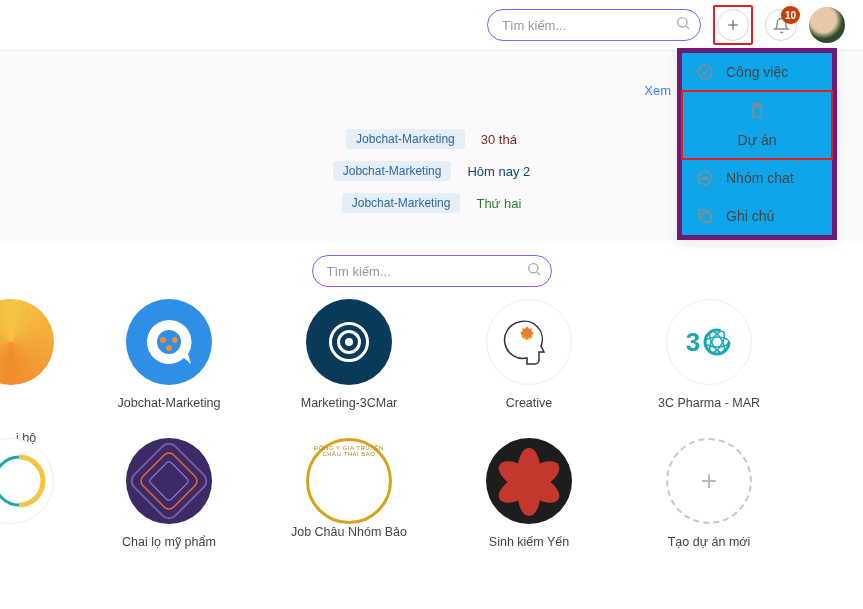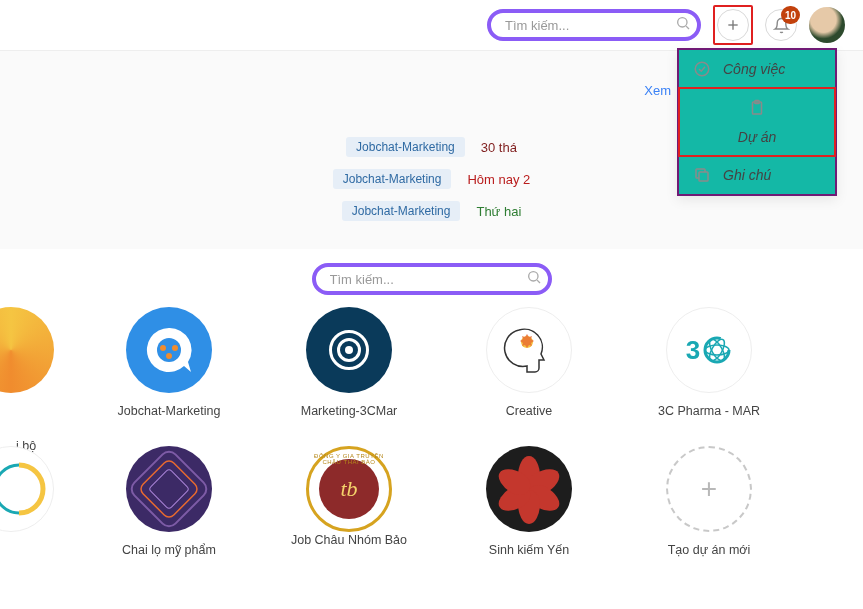--- a/index.html
+++ b/index.html
@@ -1,43 +1,43 @@
 <!DOCTYPE html>
 <html><head>
 <meta charset="utf-8">
 <style>
   * { box-sizing: border-box; margin: 0; padding: 0; font-family: -apple-system, BlinkMacSystemFont, "Segoe UI", Arial, sans-serif; }
   body { width: 863px; height: 609px; overflow: hidden; background: #fff; position: relative; color: #333; }
 
   
   .header { height: 50px; display: flex; align-items: center; justify-content: flex-end; padding: 6px 18px 6px 0; gap: 12px; }
   .search-wrap { position: relative; width: 214px; }
-  .search-input { width: 100%; height: 32px; border: 4px solid #8b5cf6; border-radius: 16px; padding: 0 32px 0 14px; font-size: 13px; color: #666; outline: none; }
+  .search-input { width: 100%; height: 32px; border: 1px solid #8b5cf6; border-radius: 16px; padding: 0 32px 0 14px; font-size: 13px; color: #666; outline: none; }
   .search-input::placeholder { color: #999; }
   .search-icon { position: absolute; right: 10px; top: 50%; transform: translateY(-50%); color: #aaa; }
   .add-box { border: 2px solid #e02020; padding: 2px; border-radius: 2px; }
   .add-btn { width: 32px; height: 32px; border: 1px solid #d9d9d9; border-radius: 50%; display: flex; align-items: center; justify-content: center; cursor: pointer; color: #777; background: #fff; }
   .bell-wrap { position: relative; width: 32px; height: 32px; border: 1px solid #d9d9d9; border-radius: 50%; display: flex; align-items: center; justify-content: center; color: #8a8a8a; cursor: pointer; }
   .badge { position: absolute; top: -4px; right: -4px; min-width: 18px; height: 18px; background: #c2410c; color: #fff; font-size: 10px; font-weight: 600; border-radius: 9px; display: flex; align-items: center; justify-content: center; padding: 0 4px; }
   .avatar { width: 36px; height: 36px; border-radius: 50%; background: radial-gradient(circle at 40% 35%, #e6c9a8 0 40%, #2d4a2d 60%); cursor: pointer; }
 
   
-  .dropdown { position: absolute; top: 48px; right: 26px; width: 160px; background: #14b8a6; border: 2px solid #701a75; box-shadow: 0 4px 12px rgba(0,0,0,0.08); z-index: 10; font-style: italic; }
+  .dropdown { position: absolute; top: 48px; right: 26px; width: 160px; background: #0ea5e9; border: 5px solid #701a75; box-shadow: 0 4px 12px rgba(0,0,0,0.08); z-index: 10; }
   .dd-item { display: flex; align-items: center; gap: 12px; padding: 10px 14px; font-size: 14px; color: #444; cursor: pointer; }
   .dd-item .dd-icon { width: 18px; height: 18px; color: #8a8a8a; display: flex; align-items: center; justify-content: center; }
   .dd-highlight { border: 2px solid #e02020; margin: -1px; flex-direction: column; }
 
   
   .feed { background: #fafafa; border-top: 1px solid #eee; padding: 30px 0 22px; }
-  .feed-link { text-align: right; padding-right: 192px; margin-bottom: 32px; }
+  .feed-link { text-align: right; padding-right: 192px; margin-bottom: 24px; }
   .feed-link span { color: #3b82f6; font-size: 13px; }
   .feed-row { display: flex; justify-content: center; align-items: center; gap: 16px; padding: 6px 0; font-size: 13px; }
   .tag { background: #e6eef7; color: #2f6aa3; padding: 3px 10px; border-radius: 3px; font-size: 12px; }
   .date-red { color: #7f1d1d; }
-  .date-gold { color: #b91c1c; }
+  .date-gold { color: #0c4a6e; }
   .date-green { color: #2e7d32; }
 
   
   .mid-search { display: flex; justify-content: center; padding: 14px 0 6px; }
   .mid-search .search-wrap { width: 240px; }
 
   
   .projects { padding: 6px 30px 0; }
   .row { display: flex; gap: 50px; margin-bottom: 26px; }
   .card { width: 130px; display: flex; flex-direction: column; align-items: center; cursor: pointer; }
@@ -121,20 +121,31 @@
     <span>Công việc</span>
   </div>
   <div class="dd-item dd-highlight">
     <span class="dd-icon">
         <svg width="18" height="18" viewBox="0 0 24 24" fill="none" stroke="currentColor" stroke-width="2">
           <rect x="6" y="4" width="12" height="16" rx="1"></rect>
           <rect x="9" y="2" width="6" height="4" rx="1"></rect>
         </svg>
       </span>
     <span>Dự án</span>
+  </div>
+  <div class="dd-item">
+    <span class="dd-icon">
+        <svg width="18" height="18" viewBox="0 0 24 24" fill="none" stroke="currentColor" stroke-width="2">
+          <circle cx="12" cy="12" r="9"></circle>
+          <circle cx="9" cy="12" r="1" fill="currentColor"></circle>
+          <circle cx="12" cy="12" r="1" fill="currentColor"></circle>
+          <circle cx="15" cy="12" r="1" fill="currentColor"></circle>
+        </svg>
+      </span>
+    <span>Nhóm chat</span>
   </div>
   <div class="dd-item">
     <span class="dd-icon">
         <svg width="18" height="18" viewBox="0 0 24 24" fill="none" stroke="currentColor" stroke-width="2">
           <rect x="8" y="8" width="12" height="12" rx="1"></rect>
           <path d="M16 8V5a1 1 0 0 0-1-1H5a1 1 0 0 0-1 1v10a1 1 0 0 0 1 1h3"></path>
         </svg>
       </span>
     <span>Ghi chú</span>
   </div>
@@ -246,21 +257,20 @@
         <div class="diamond"></div>
           <div class="diamond2"></div>
           <div class="diamond3"></div>
       </div>
       <div class="label">Chai lọ mỹ phẩm</div>
     </div>
 
     <div class="card">
       <div class="seal">
         <div class="seal-text">ĐÔNG Y GIA TRUYỀN CHÂU THÁI BẢO</div>
-        <div class="seal-inner">tb</div>
       </div>
       <div class="label">Job Châu Nhóm Bảo</div>
     </div>
 
     <div class="card">
       <div class="circle circle-patt">
         <div class="flower">
             <div class="petal"></div>
             <div class="petal"></div>
             <div class="petal"></div>

